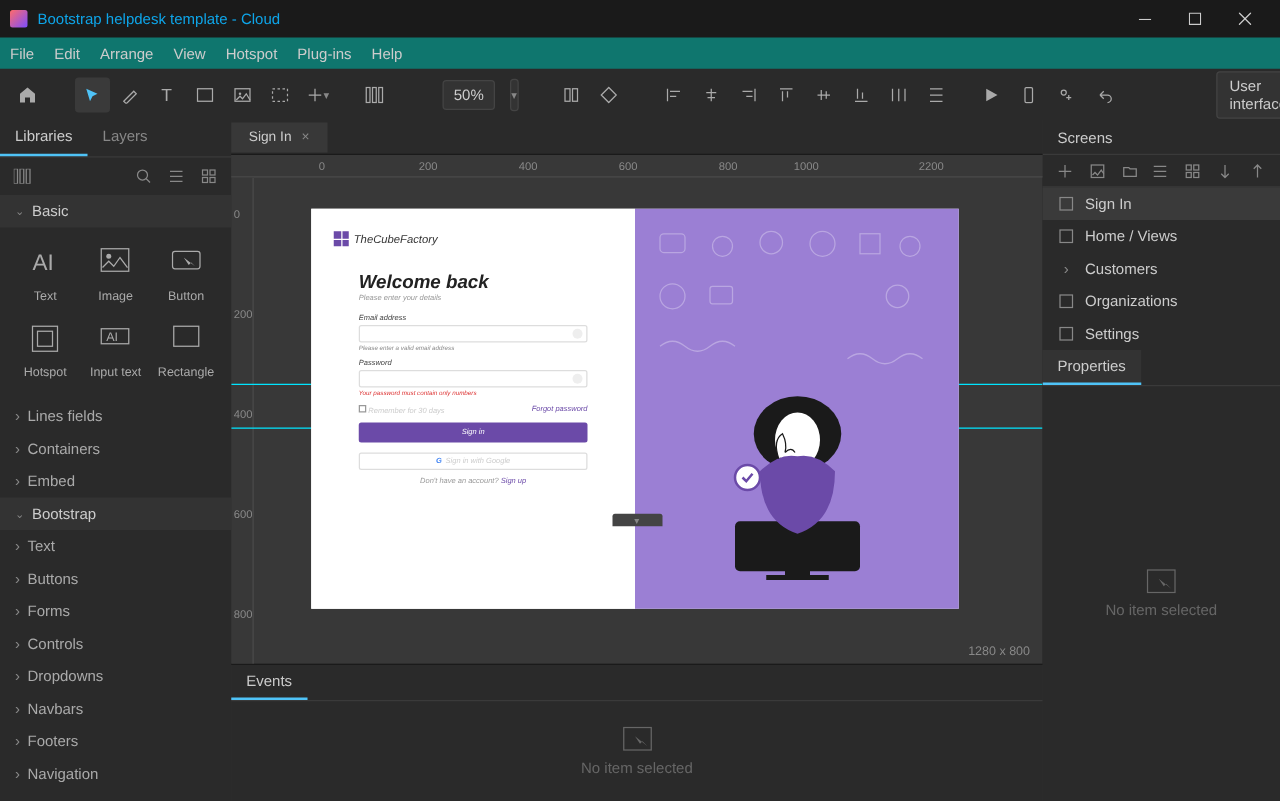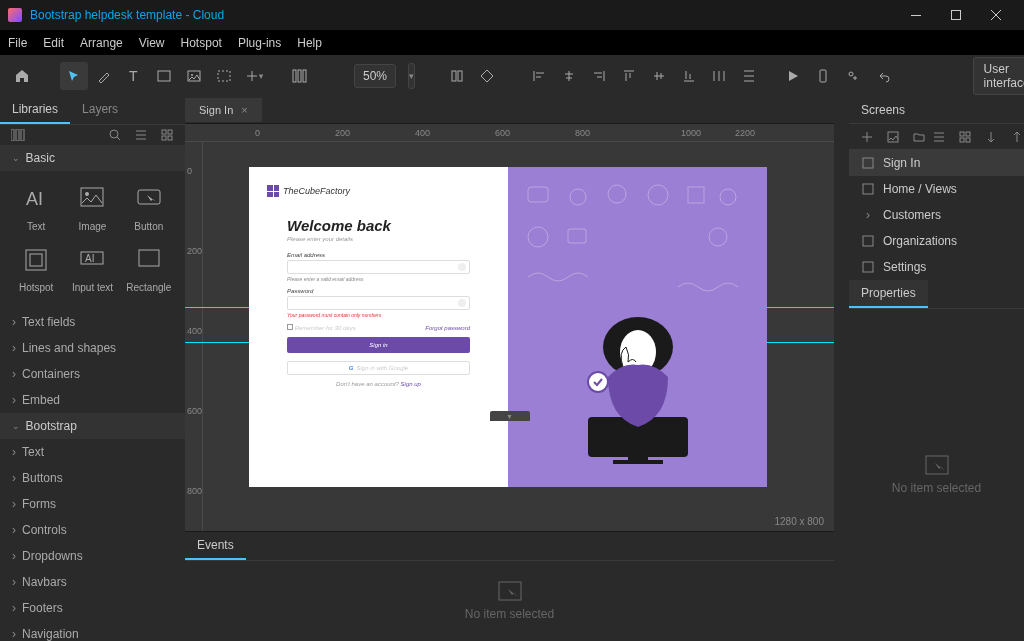--- a/index.html
+++ b/index.html
@@ -3,21 +3,21 @@
 <meta charset="utf-8">
 <style>
 *{margin:0;padding:0;box-sizing:border-box;font-family:-apple-system,BlinkMacSystemFont,'Segoe UI',sans-serif;}
 body{background:#1a1a1a;color:#ccc;width:1024px;height:641px;overflow:hidden;font-size:12px;}
 .titlebar{height:30px;background:#1a1a1a;display:flex;align-items:center;padding:0 8px;justify-content:space-between;}
 .titlebar-left{display:flex;align-items:center;gap:8px;}
 .app-icon{width:14px;height:14px;background:linear-gradient(135deg,#ff6b6b,#7c4dff);border-radius:2px;}
 .title-text{font-size:12px;color:#0ea5e9;}
 .window-controls{display:flex;gap:0;}
 .win-btn{width:40px;height:28px;display:flex;align-items:center;justify-content:center;color:#ccc;cursor:pointer;}
-.menubar{height:26px;background:#000000;display:flex;align-items:center;padding:0 8px;gap:16px;border-bottom:1px solid #2a2a2a;}
+.menubar{height:26px;background:#0f766e;display:flex;align-items:center;padding:0 8px;gap:16px;border-bottom:1px solid #2a2a2a;}
 .menu-item{font-size:12px;color:#ccc;cursor:pointer;}
 .toolbar{height:40px;background:#2a2a2a;display:flex;align-items:center;padding:0 8px;gap:4px;}
 .tool-btn{width:28px;height:28px;display:flex;align-items:center;justify-content:center;color:#aaa;cursor:pointer;border-radius:3px;}
 .tool-btn.active{background:#3a3a3a;color:#4fc3f7;}
 .tool-group{display:flex;gap:2px;margin-right:8px;}
 .tool-sep{width:1px;height:20px;background:#444;margin:0 4px;}
 .zoom-select{background:#333;border:1px solid #444;color:#ccc;padding:4px 8px;border-radius:3px;margin:0 8px;display:flex;align-items:center;gap:6px;cursor:pointer;}
 .zoom-dropdown{background:#333;border:1px solid #444;width:24px;height:26px;display:flex;align-items:center;justify-content:center;cursor:pointer;border-radius:3px;}
 .ui-dropdown{background:#333;border:1px solid #444;color:#ccc;padding:4px 10px;border-radius:3px;display:flex;align-items:center;gap:24px;cursor:pointer;}
 .main{display:flex;height:calc(100% - 96px);}
@@ -64,21 +64,21 @@
 .signup-row{font-size:6px;color:#999;text-align:center;}
 .signup-link{color:#6b4aa8;}
 .artboard-right{width:50%;background:#9b7fd4;position:relative;overflow:hidden;}
 .illustration{position:absolute;bottom:20px;left:50%;transform:translateX(-50%);width:160px;height:180px;}
 .guide-line{position:absolute;left:0;right:0;height:1px;background:#00e5ff;}
 .canvas-size{position:absolute;right:10px;bottom:4px;font-size:10px;color:#888;}
 .events-panel{height:110px;background:#2a2a2a;border-top:1px solid #1a1a1a;}
 .events-header{padding:6px 12px;font-size:12px;color:#ccc;border-bottom:2px solid #4fc3f7;display:inline-block;}
 .events-body{height:80px;display:flex;flex-direction:column;align-items:center;justify-content:center;gap:6px;color:#666;}
 .collapse-btn{position:absolute;left:50%;bottom:110px;transform:translateX(-50%);width:40px;height:10px;background:#444;border-radius:2px 2px 0 0;display:flex;align-items:center;justify-content:center;cursor:pointer;color:#888;font-size:8px;}
-.right-panel{width:190px;background:#2a2a2a;display:flex;flex-direction:column;padding-left:15px;}
+.right-panel{width:190px;background:#2a2a2a;display:flex;flex-direction:column;}
 .right-tabs{height:28px;border-bottom:1px solid #3a3a3a;display:flex;align-items:center;padding:0 12px;}
 .right-tab{font-size:12px;color:#ccc;}
 .right-toolbar{height:26px;display:flex;align-items:center;padding:0 8px;justify-content:space-between;border-bottom:1px solid #3a3a3a;}
 .right-tool-group{display:flex;gap:6px;}
 .screen-list{flex:0 0 auto;}
 .screen-item{padding:6px 12px;font-size:12px;color:#ccc;display:flex;align-items:center;gap:8px;cursor:pointer;}
 .screen-item.active{background:#3a3a3a;}
 .screen-icon{width:14px;height:14px;display:flex;align-items:center;justify-content:center;color:#888;}
 .props-header{padding:6px 12px;font-size:12px;color:#ccc;background:#333;border-bottom:2px solid #4fc3f7;display:inline-block;width:auto;}
 .props-header-row{border-bottom:1px solid #3a3a3a;}
@@ -363,22 +363,21 @@
         </div>
       <div class="widget">
           <div class="widget-icon">
             <svg width="24" height="20">
               <rect x="2" y="2" width="20" height="16" fill="none" stroke="currentColor"></rect>
             </svg>
           </div>
           <div class="widget-label">Rectangle</div>
         </div>
     </div>
-    <div class="section-item">Text fields</div>
-    <div class="section-item">Lines and shapes</div>
+    <div class="section-item">Lines fields</div>
     <div class="section-item">Containers</div>
     <div class="section-item">Embed</div>
     <div class="panel-section">
         <span class="chevron">⌄</span>
         <span>Bootstrap</span>
       </div>
     <div class="section-item">Text</div>
     <div class="section-item">Buttons</div>
     <div class="section-item">Forms</div>
     <div class="section-item">Controls</div>
@@ -395,21 +394,21 @@
           <span>Sign In</span>
           <span class="tab-close">×</span>
         </div>
     </div>
     <div class="ruler-h">
       <span class="ruler-tick" style="left:70px">0</span>
       <span class="ruler-tick" style="left:150px">200</span>
       <span class="ruler-tick" style="left:230px">400</span>
       <span class="ruler-tick" style="left:310px">600</span>
       <span class="ruler-tick" style="left:390px">800</span>
-      <span class="ruler-tick" style="left:496px">1000</span>
+      <span class="ruler-tick" style="left:450px">1000</span>
       <span class="ruler-tick" style="left:550px">2200</span>
     </div>
     <div class="canvas-content">
       <div class="ruler-v">
         <span class="ruler-v-tick" style="top:24px">0</span>
         <span class="ruler-v-tick" style="top:104px">200</span>
         <span class="ruler-v-tick" style="top:184px">400</span>
         <span class="ruler-v-tick" style="top:264px">600</span>
         <span class="ruler-v-tick" style="top:344px">800</span>
       </div>

